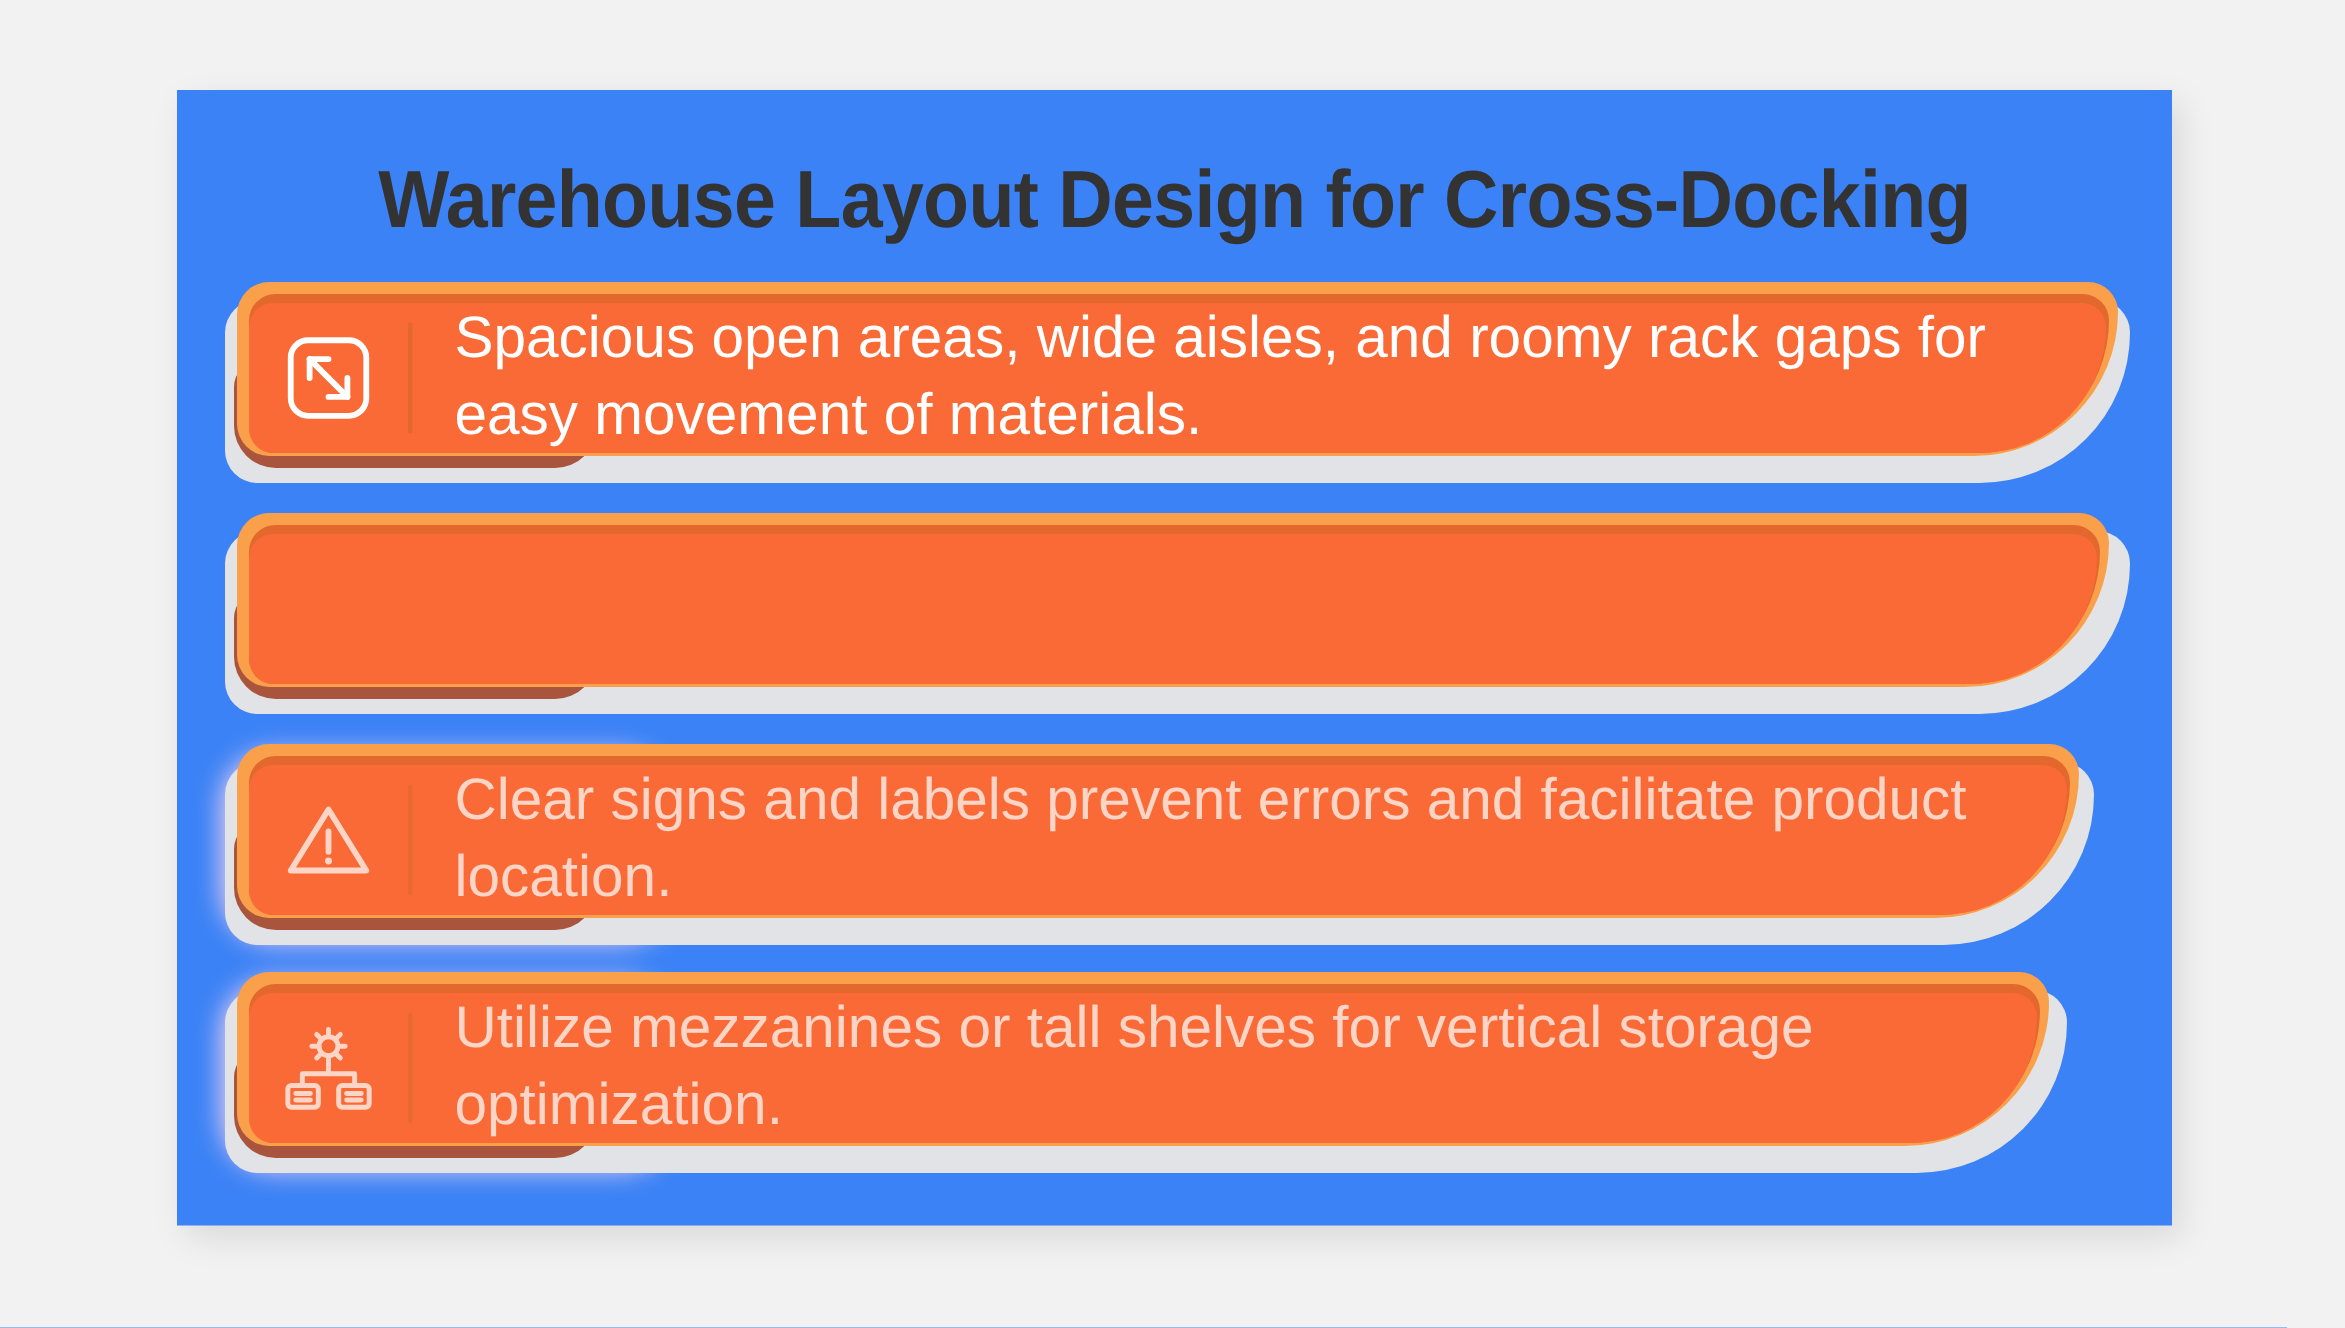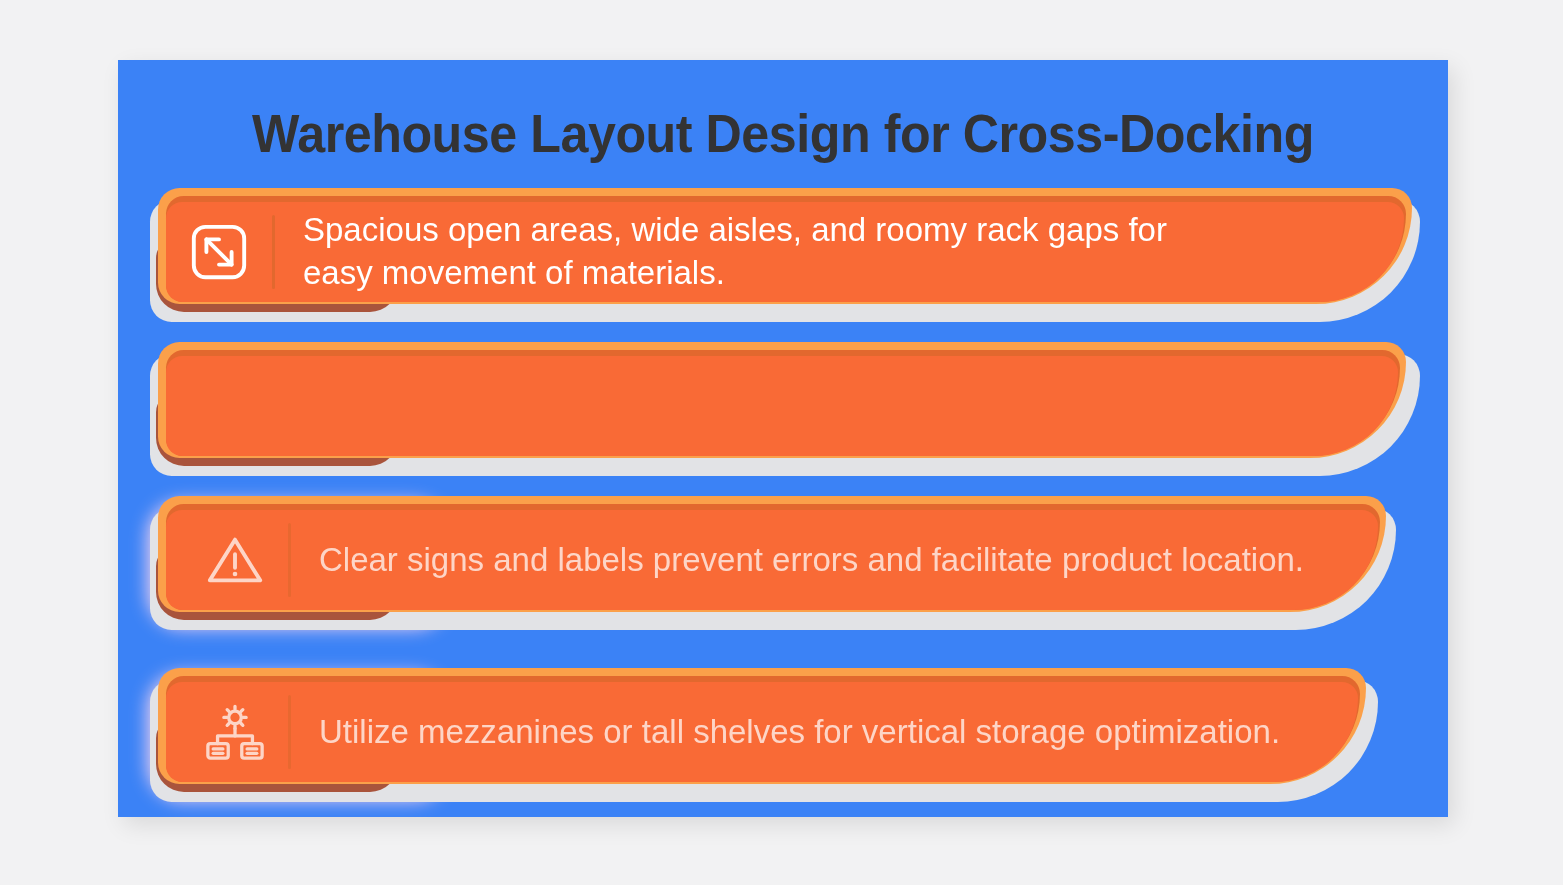--- a/index.html
+++ b/index.html
@@ -45,21 +45,21 @@
   
   .card-row {
     position: absolute;
     left: 22px;
     width: 1310px;
     height: 152px;
   }
   .card-row.r1 { top: 128px; }
   .card-row.r2 { top: 282px; }
   .card-row.r3 { top: 436px; }
-  .card-row.r4 { top: 588px; margin-top: 20px; }
+  .card-row.r4 { top: 588px; }
 
   
   .card-row.faded .halo {
     position: absolute;
     left: 8px;
     top: 6px;
     width: 300px;
     height: 126px;
     border-radius: 34px;
     background: #ffd7ef;
@@ -137,21 +137,21 @@
 
   
   .card-content {
     position: absolute;
     left: 26px;
     top: 14px;
     height: 100px;
     display: flex;
     align-items: center;
   }
-  .card-row.faded .card-content { opacity: 0.72; padding-left: 16px; }
+  .card-row.faded .card-content { opacity: 0.72; }
 
   .icon-slot {
     width: 106px;
     display: flex;
     align-items: center;
     justify-content: center;
     flex: 0 0 auto;
   }
   .icon-slot svg {
     display: block;
@@ -163,21 +163,21 @@
     width: 3px;
     height: 74px;
     background: #e2682e;
     border-radius: 2px;
     flex: 0 0 auto;
   }
 
   .card-text {
     margin-left: 28px;
     color: #ffffff;
-    font-size: 33px;
+    font-size: 39px;
     line-height: 1.3;
     max-width: 1040px;
     white-space: pre-line;
   }
 </style>
 </head>
 <body>
 
 <div id="slide-panel">
 

